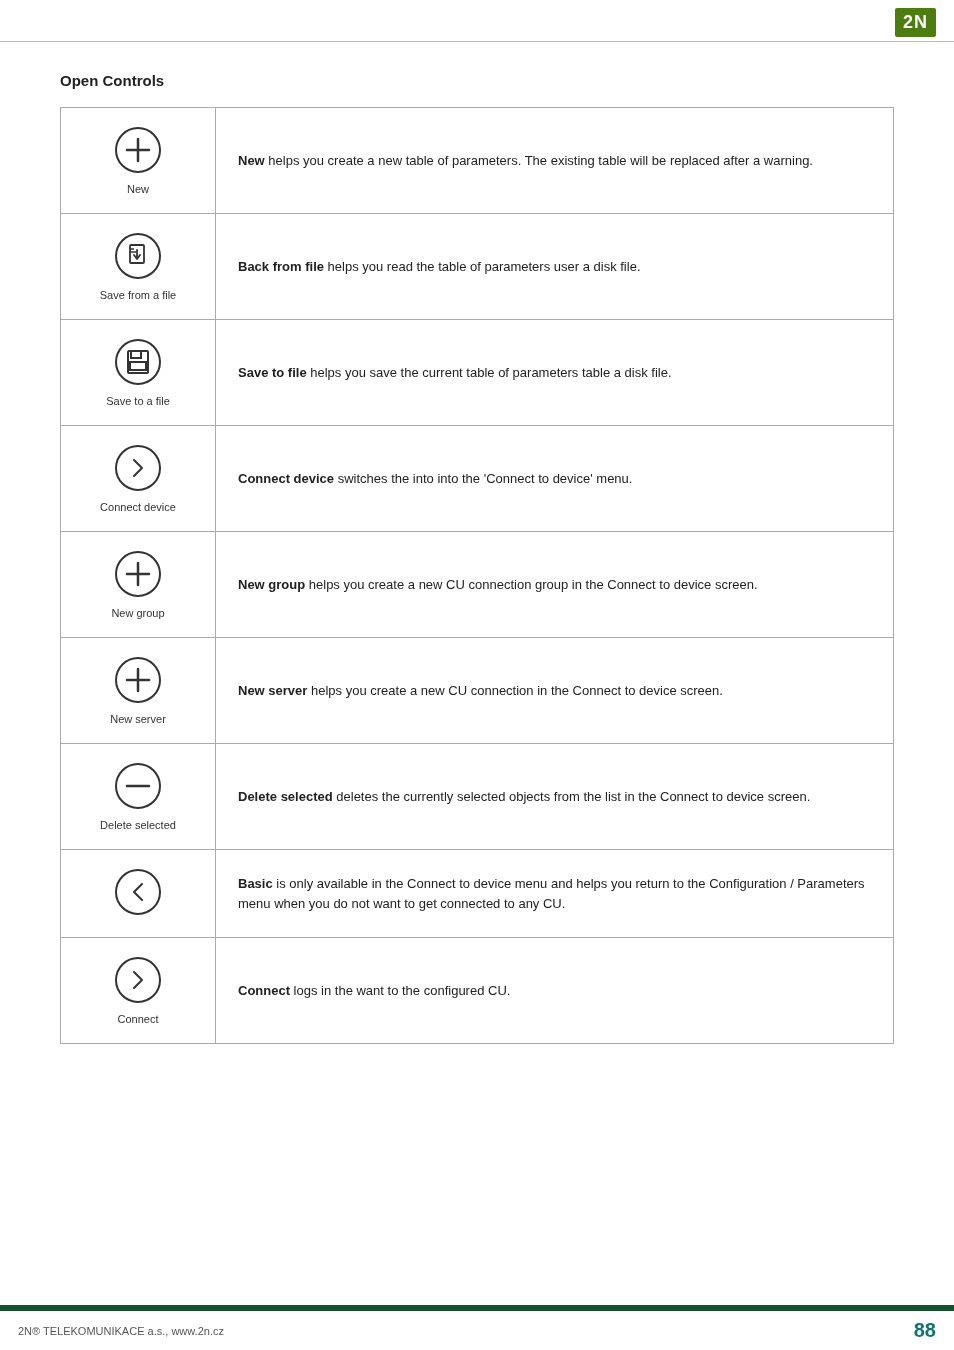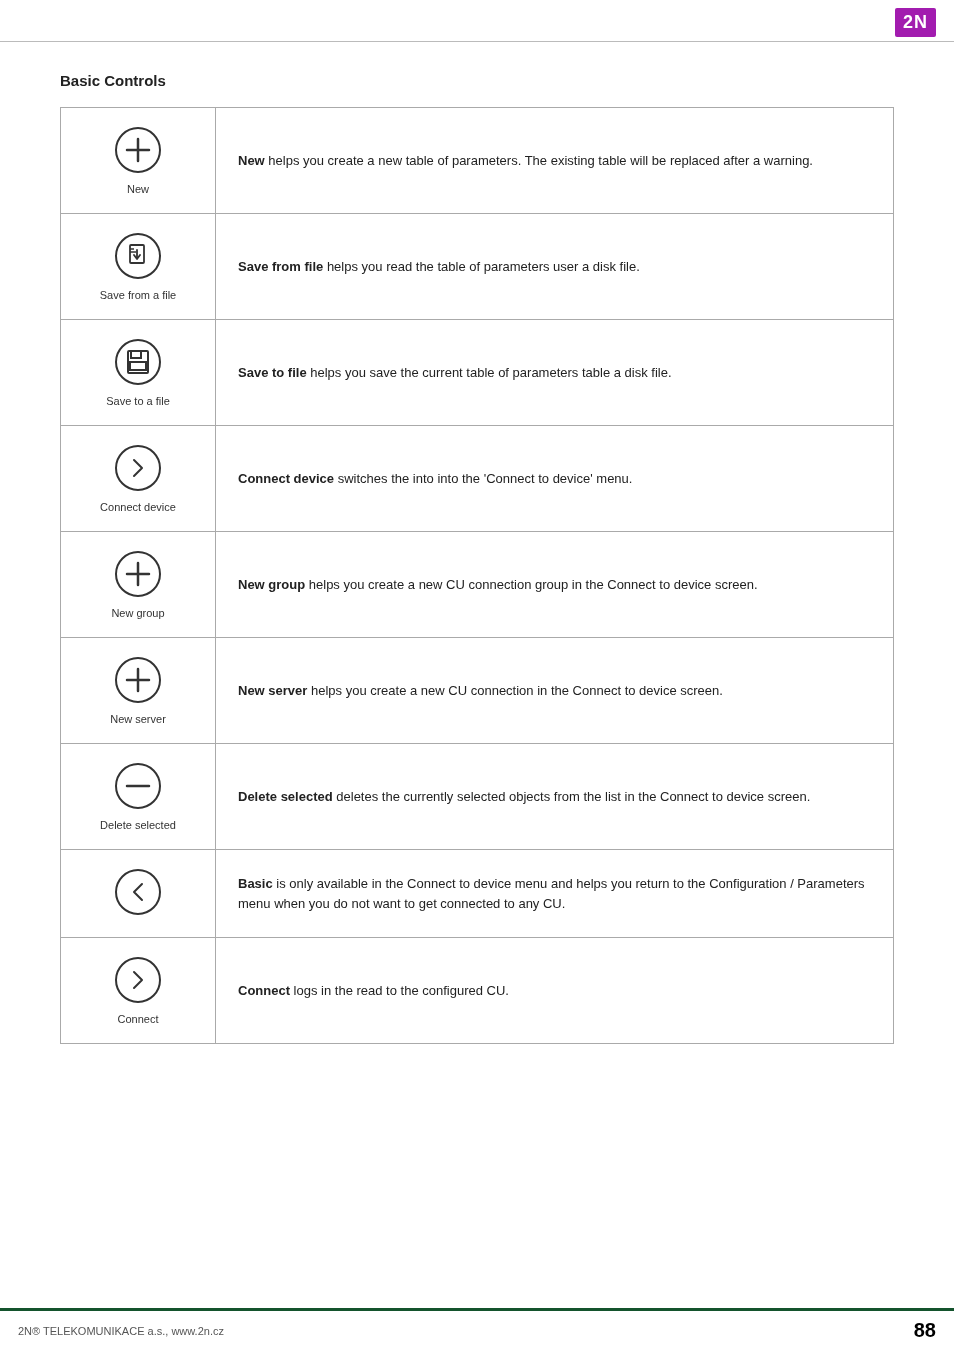--- a/index.html
+++ b/index.html
@@ -15,21 +15,21 @@
 
     
     .header {
       display: flex;
       justify-content: flex-end;
       align-items: center;
       padding: 8px 18px 4px 18px;
       border-bottom: 1px solid #bbb;
     }
     .logo-box {
-      background: #a21caf;
+      background: #4d7c0f;
       color: #fff;
       font-weight: bold;
       font-size: 18px;
       padding: 4px 8px;
       letter-spacing: 1px;
       border-radius: 2px;
     }
 
     
     .page-content {
@@ -82,43 +82,43 @@
     .desc-cell strong {
       font-weight: bold;
     }
 
     
     .footer {
       position: absolute;
       bottom: 0;
       left: 0;
       right: 0;
-      border-top: 3px solid #14532d;
+      border-top: 6px solid #14532d;
       padding: 8px 18px;
       display: flex;
       justify-content: space-between;
       align-items: center;
       font-size: 11px;
       color: #555;
     }
     .footer-page {
       font-size: 20px;
       font-weight: bold;
-      color: #000000;
+      color: #0f766e;
     }
   </style>
 </head>
 <body>
 
 <div class="header">
   <div class="logo-box">2N</div>
 </div>
 
 <div class="page-content">
-  <div class="section-title">Basic Controls</div>
+  <div class="section-title">Open Controls</div>
 
   <table class="controls-table">
     <tbody id="table-body">
         <tr>
           <td class="icon-cell"><svg class="icon-svg" viewBox="0 0 48 48" xmlns="http://www.w3.org/2000/svg">
     <circle cx="24" cy="24" r="22" fill="none" stroke="#333" stroke-width="2"></circle>
     <line x1="24" y1="13" x2="24" y2="35" stroke="#333" stroke-width="2.5" stroke-linecap="round"></line>
              <line x1="13" y1="24" x2="35" y2="24" stroke="#333" stroke-width="2.5" stroke-linecap="round"></line>
   </svg><div class="icon-label">New</div></td>
           <td class="desc-cell"><strong>New</strong><span> helps you create a new table of parameters. The existing table will be replaced after a warning.</span></td>
@@ -128,21 +128,21 @@
     <circle cx="24" cy="24" r="22" fill="none" stroke="#333" stroke-width="2"></circle>
 
     <rect x="16" y="13" width="14" height="18" rx="1" fill="none" stroke="#333" stroke-width="1.8"></rect>
 
     <line x1="23" y1="18" x2="23" y2="26" stroke="#333" stroke-width="1.8" stroke-linecap="round"></line>
     <polyline points="20,23 23,27 26,23" fill="none" stroke="#333" stroke-width="1.8" stroke-linecap="round" stroke-linejoin="round"></polyline>
 
     <line x1="16" y1="17" x2="20" y2="17" stroke="#333" stroke-width="1.5"></line>
     <line x1="16" y1="20" x2="22" y2="20" stroke="#333" stroke-width="1.5"></line>
   </svg><div class="icon-label">Save from a file</div></td>
-          <td class="desc-cell"><strong>Save from file</strong><span> helps you read the table of parameters user a disk file.</span></td>
+          <td class="desc-cell"><strong>Back from file</strong><span> helps you read the table of parameters user a disk file.</span></td>
         </tr>
         <tr>
           <td class="icon-cell"><svg class="icon-svg" viewBox="0 0 48 48" xmlns="http://www.w3.org/2000/svg">
     <circle cx="24" cy="24" r="22" fill="none" stroke="#333" stroke-width="2"></circle>
 
       <rect x="14" y="13" width="20" height="22" rx="1" fill="none" stroke="#333" stroke-width="2"></rect>
       <rect x="17" y="13" width="10" height="7" fill="none" stroke="#333" stroke-width="2"></rect>
       <rect x="16" y="24" width="16" height="8" fill="none" stroke="#333" stroke-width="2"></rect>
 
   </svg><div class="icon-label">Save to a file</div></td>
@@ -183,21 +183,21 @@
     <circle cx="24" cy="24" r="22" fill="none" stroke="#333" stroke-width="2"></circle>
     <polyline points="28,16 20,24 28,32" fill="none" stroke="#333" stroke-width="2" stroke-linecap="round" stroke-linejoin="round"></polyline>
   </svg></td>
           <td class="desc-cell"><strong>Basic</strong><span> is only available in the Connect to device menu and helps you return to the Configuration / Parameters menu when you do not want to get connected to any CU.</span></td>
         </tr>
         <tr>
           <td class="icon-cell"><svg class="icon-svg" viewBox="0 0 48 48" xmlns="http://www.w3.org/2000/svg">
     <circle cx="24" cy="24" r="22" fill="none" stroke="#333" stroke-width="2"></circle>
     <polyline points="20,16 28,24 20,32" fill="none" stroke="#333" stroke-width="2" stroke-linecap="round" stroke-linejoin="round"></polyline>
   </svg><div class="icon-label">Connect</div></td>
-          <td class="desc-cell"><strong>Connect</strong><span> logs in the read to the configured CU.</span></td>
+          <td class="desc-cell"><strong>Connect</strong><span> logs in the want to the configured CU.</span></td>
         </tr>
       </tbody>
   </table>
 </div>
 
 <div class="footer">
   <span>2N® TELEKOMUNIKACE a.s., www.2n.cz</span>
   <span class="footer-page">88</span>
 </div>
 

